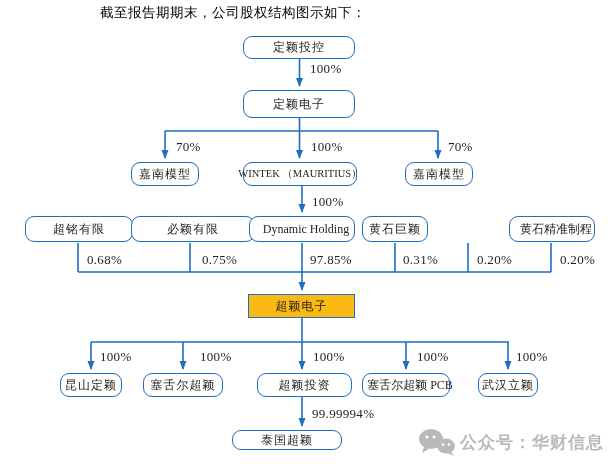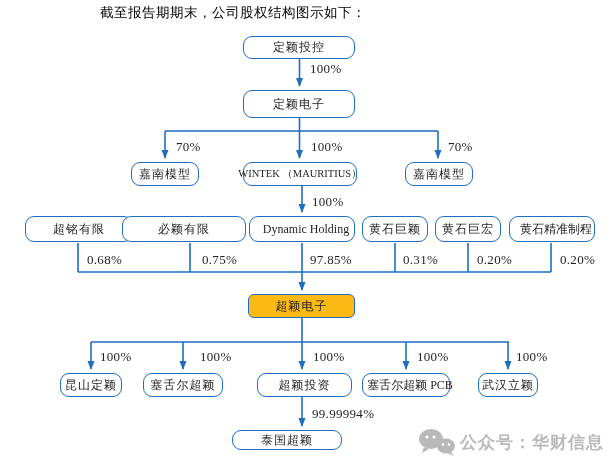--- a/index.html
+++ b/index.html
@@ -43,21 +43,21 @@
     border-radius:9px;
     font-size:12px;color:var(--text);
     white-space:nowrap;
     letter-spacing:1px;
   }
   .node.small{font-size:10.5px;letter-spacing:0;}
   .node.nopad{letter-spacing:0;padding-left:8px;}
   .node.highlight{
     background:var(--highlight-fill);
     border-width:1.8px;
-    border-radius:6px;
+    border-radius:0;
   }
   .pct{
     position:absolute;
     font-size:13px;color:var(--text);
     white-space:nowrap;
     letter-spacing:0.3px;
   }
   .watermark{
     position:absolute;left:418px;top:428px;
     display:flex;align-items:center;gap:4px;
@@ -104,24 +104,23 @@
 
   <div class="node" style="left:243px;top:36px;width:112px;height:23px">定颖投控</div>
 
   <div class="node" style="left:243px;top:90px;width:112px;height:28px">定颖电子</div>
 
   <div class="node" style="left:131px;top:162px;width:68px;height:24px">嘉南模型</div>
   <div class="node small" style="left:243px;top:162px;width:114px;height:24px">WINTEK （MAURITIUS）</div>
   <div class="node" style="left:405px;top:162px;width:68px;height:24px">嘉南模型</div>
 
   <div class="node" style="left:25px;top:216px;width:108px;height:26px">超铭有限</div>
-  <div class="node" style="left:122px;top:216px;width:124px;height:26px">必颖有限</div>
+  <div class="node" style="left:131px;top:216px;width:124px;height:26px">必颖有限</div>
   <div class="node nopad" style="left:249px;top:216px;width:106px;height:26px">Dynamic Holding</div>
   <div class="node" style="left:362px;top:216px;width:66px;height:26px">黄石巨颖</div>
-  <div class="node" style="left:435px;top:216px;width:66px;height:26px">黄石巨宏</div>
   <div class="node nopad" style="left:509px;top:216px;width:86px;height:26px">黄石精准制程</div>
 
   <div class="node highlight" style="left:248px;top:294px;width:107px;height:24px">超颖电子</div>
 
   <div class="node" style="left:60px;top:373px;width:62px;height:24px">昆山定颖</div>
   <div class="node" style="left:143px;top:373px;width:80px;height:24px">塞舌尔超颖</div>
   <div class="node" style="left:257px;top:373px;width:95px;height:24px">超颖投资</div>
   <div class="node nopad" style="left:362px;top:373px;width:88px;height:24px">塞舌尔超颖 PCB</div>
   <div class="node" style="left:478px;top:373px;width:60px;height:24px">武汉立颖</div>
 

